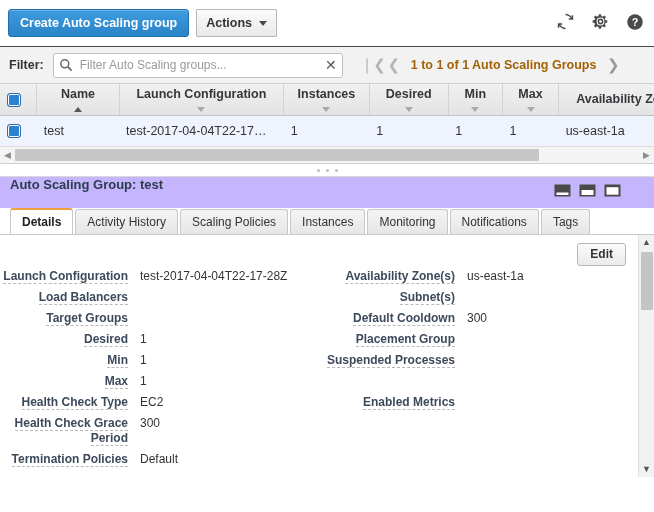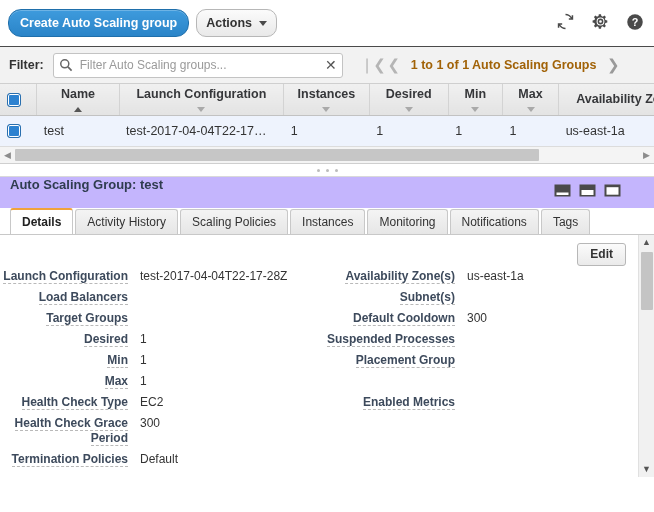--- a/index.html
+++ b/index.html
@@ -24,37 +24,37 @@
     background: #ffffff;
     display: flex;
     align-items: center;
     padding: 0 8px;
     box-sizing: border-box;
   }
   .btn-create {
     height: 28px;
     padding: 0 11px;
     border: 1px solid #1f6fab;
-    border-radius: 13px;
+    border-radius: 3px;
     background: linear-gradient(to bottom, #3e9bdd 0%, #2a84c8 100%);
     color: #ffffff;
     font-size: 12.5px;
     font-weight: bold;
     font-family: "Liberation Sans", sans-serif;
     cursor: pointer;
     box-shadow: inset 0 1px 0 rgba(255,255,255,.25);
     line-height: 26px;
     white-space: nowrap;
   }
   .btn-actions {
     height: 28px;
     margin-left: 7px;
     padding: 0 9px;
     border: 1px solid #b7b7b7;
-    border-radius: 10px;
+    border-radius: 1px;
     background: linear-gradient(to bottom, #fbfbfb 0%, #e9e9e9 100%);
     color: #333333;
     font-size: 12.5px;
     font-weight: bold;
     font-family: "Liberation Sans", sans-serif;
     cursor: pointer;
     line-height: 26px;
     display: inline-flex;
     align-items: center;
     gap: 7px;
@@ -676,25 +676,25 @@
       </div>
       <div class="frow">
         <div class="flabel"><span>Subnet(s)</span></div>
         <div class="fvalue"></div>
       </div>
       <div class="frow">
         <div class="flabel"><span>Default Cooldown</span></div>
         <div class="fvalue">300</div>
       </div>
       <div class="frow">
+        <div class="flabel"><span>Placement Group</span></div>
+        <div class="fvalue"></div>
+      </div>
+      <div class="frow">
         <div class="flabel"><span>Suspended Processes</span></div>
-        <div class="fvalue"></div>
-      </div>
-      <div class="frow">
-        <div class="flabel"><span>Placement Group</span></div>
         <div class="fvalue"></div>
       </div>
       <div class="frow" style="height:15px;"></div>
       <div class="frow">
         <div class="flabel"><span>Enabled Metrics</span></div>
         <div class="fvalue"></div>
       </div>
     </div>
 
   </div>

